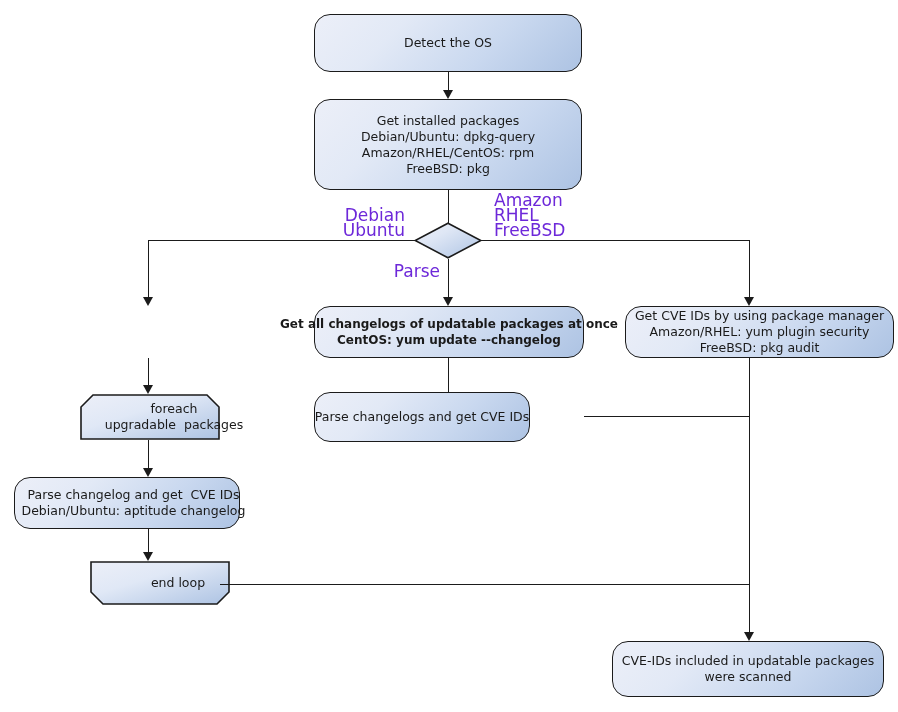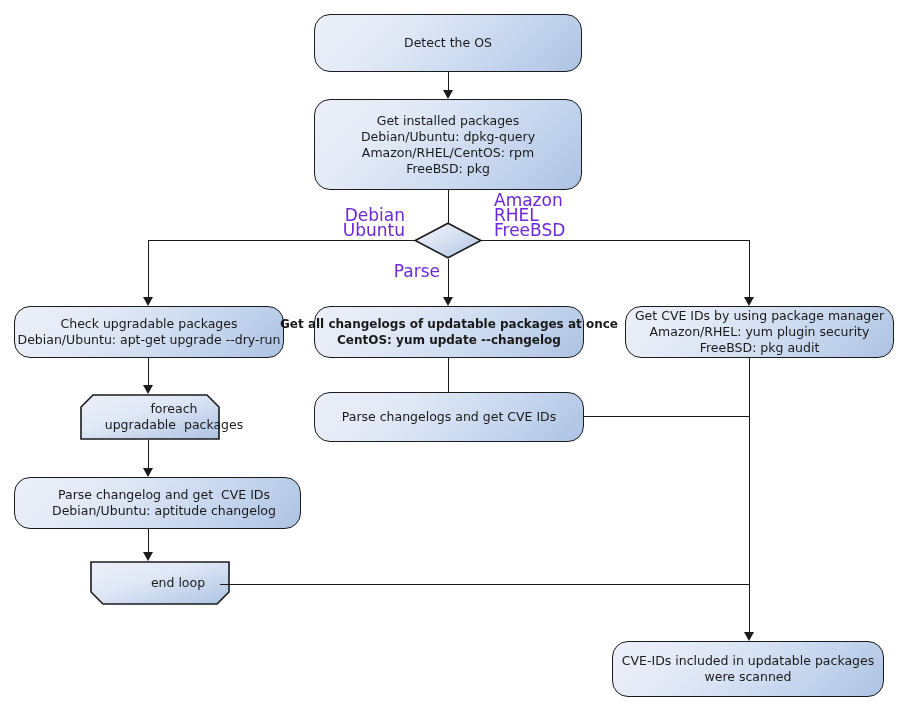--- a/index.html
+++ b/index.html
@@ -117,24 +117,20 @@
         <linearGradient id="gradDiamond" x1="0" y1="0" x2="1" y2="1">
           <stop offset="0%" stop-color="#eceff8"></stop>
           <stop offset="35%" stop-color="#dfe7f5"></stop>
           <stop offset="100%" stop-color="#aec4e4"></stop>
         </linearGradient>
       </defs>
       <polygon points="34,1.2 66.8,18.5 34,35.8 1.2,18.5" fill="url(#gradDiamond)" stroke="#1b1b1b" stroke-width="1.6"></polygon>
     </svg>
   </div>
 
-  <div class="node proc" style="left:14px; top:306px; width:270px; height:52px;">
-    <span class="node-label">Check upgradable packages
-Debian/Ubuntu: apt-get upgrade --dry-run</span>
-  </div>
 
   <div class="node proc" style="left:314px; top:306px; width:270px; height:52px; font-size:12px;font-weight:bold;">
     <span class="node-label">Get all changelogs of updatable packages at once
 CentOS: yum update --changelog</span>
   </div>
 
   <div class="node proc" style="left:615px; top:306px; width:269px; height:52px;margin-left:10px;">
     <span class="node-label">Get CVE IDs by using package manager
 Amazon/RHEL: yum plugin security
 FreeBSD: pkg audit</span>
@@ -148,25 +144,25 @@
           <stop offset="40%" stop-color="#e0e8f6"></stop>
           <stop offset="100%" stop-color="#adc3e3"></stop>
         </linearGradient>
       </defs>
       <polygon points="13,1 127,1 139,13 139,45 1,45 1,13" fill="url(#gradLoopA)" stroke="#1b1b1b" stroke-width="1.6"></polygon>
     </svg>
     <div class="shape-text">foreach
 upgradable  packages</div>
   </div>
 
-  <div class="node proc" style="left:314px; top:392px; width:270px; height:50px;">
+  <div class="node proc" style="left:314px; top:392px; width:216px; height:50px;">
     <span class="node-label">Parse changelogs and get CVE IDs</span>
   </div>
 
-  <div class="node proc" style="left:14px; top:477px; width:287px; height:52px;padding-left:13px;">
+  <div class="node proc" style="left:14px; top:477px; width:226px; height:52px;padding-left:13px;">
     <span class="node-label">Parse changelog and get  CVE IDs
 Debian/Ubuntu: aptitude changelog</span>
   </div>
 
   <div class="loopend" style="left:90px; top:561px; width:128px; height:44px;">
     <svg width="140" height="44" viewBox="0 0 140 44">
       <defs>
         <linearGradient id="gradLoopB" x1="0" y1="0" x2="1" y2="1">
           <stop offset="0%" stop-color="#eceff8"></stop>
           <stop offset="40%" stop-color="#e0e8f6"></stop>

